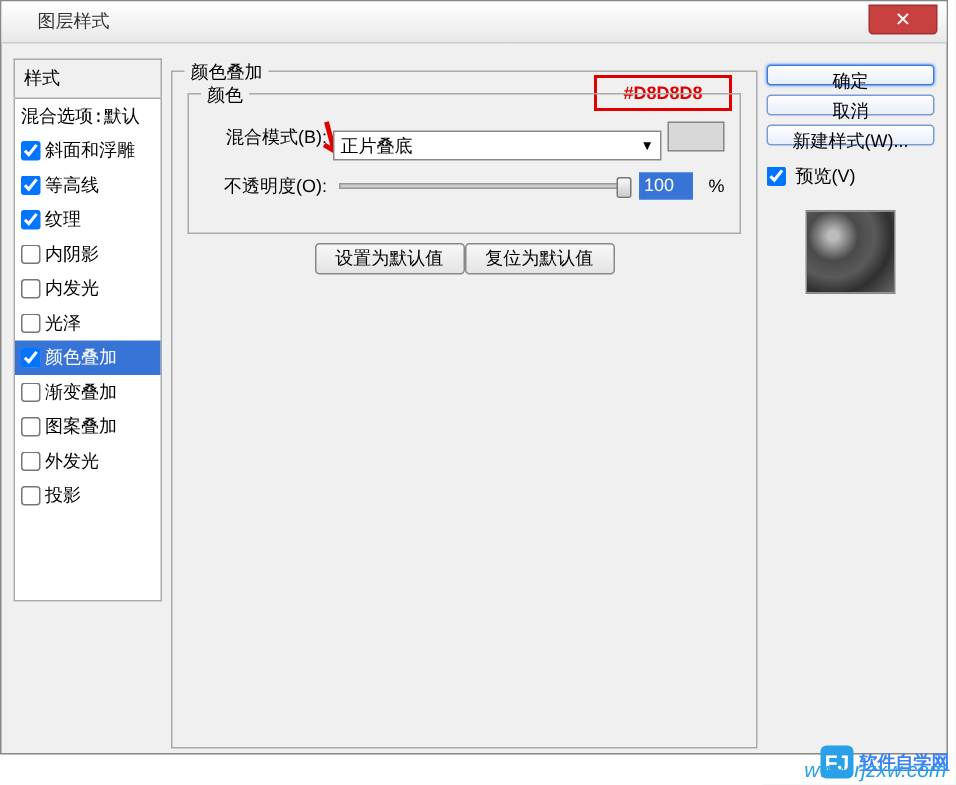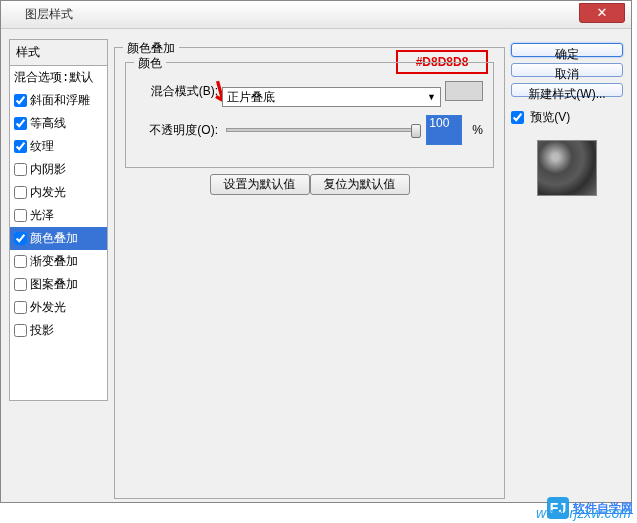--- a/index.html
+++ b/index.html
@@ -23,21 +23,21 @@
 .group-title { position: absolute; top: -8px; left: 8px; background: #f0f0f0; padding: 0 4px; }
 .outer-group { height: 452px; }
 .inner-group { margin-top: 4px; padding: 12px 10px 14px 10px; }
 .row { display: flex; align-items: center; margin-bottom: 8px; gap: 4px; }
 .label-r { width: 82px; text-align: right; }
 .select { flex: 1; height: 20px; border: 1px solid #888; background: #fff; display: flex; align-items: center; justify-content: space-between; padding: 0 4px; margin-top: 12px; }
 .select .tri { font-size: 9px; }
 .swatch { width: 38px; height: 20px; border: 1px solid #888; background: #d8d8d8; }
 .slider { flex: 1; height: 4px; background: #ccc; border: 1px solid #999; position: relative; margin: 0 4px; }
 .slider-thumb { position: absolute; right: -4px; top: -5px; width: 10px; height: 14px; background: linear-gradient(#f8f8f8,#ccc); border: 1px solid #777; border-radius: 2px; }
-.ninput { width: 36px; height: 30px; border: 1px solid #3a7ad9; background: #fff; text-align: left; padding: 0 2px; color: #000; }
+.ninput { width: 36px; height: 18px; border: 1px solid #3a7ad9; background: #fff; text-align: left; padding: 0 2px; color: #000; }
 .ninput.sel { background: #3874d6; color: #fff; border: 1px solid #3a7ad9; }
 .unit { margin-left: 6px; }
 
 .btn-row { display: flex; justify-content: center; margin-top: 6px; }
 .small-btn { width: 100px; height: 21px; border: 1px solid #888; background: linear-gradient(#f8f8f8,#e4e4e4); border-radius: 3px; cursor: pointer; }
 
 .highlight-box { position: absolute; border: 2px solid #e00000; top: 2px; right: 16px; width: 92px; height: 24px; display: flex; align-items: center; justify-content: center; color: #e00000; font-weight: bold; font-size: 13px; }
 .arrow { position: absolute; top: 26px; left: 94px; color: #e00000; font-size: 28px; font-weight: bold; transform: rotate(30deg); }
 
 .right-col { width: 112px; display: flex; flex-direction: column; gap: 6px; padding-top: 4px; }

